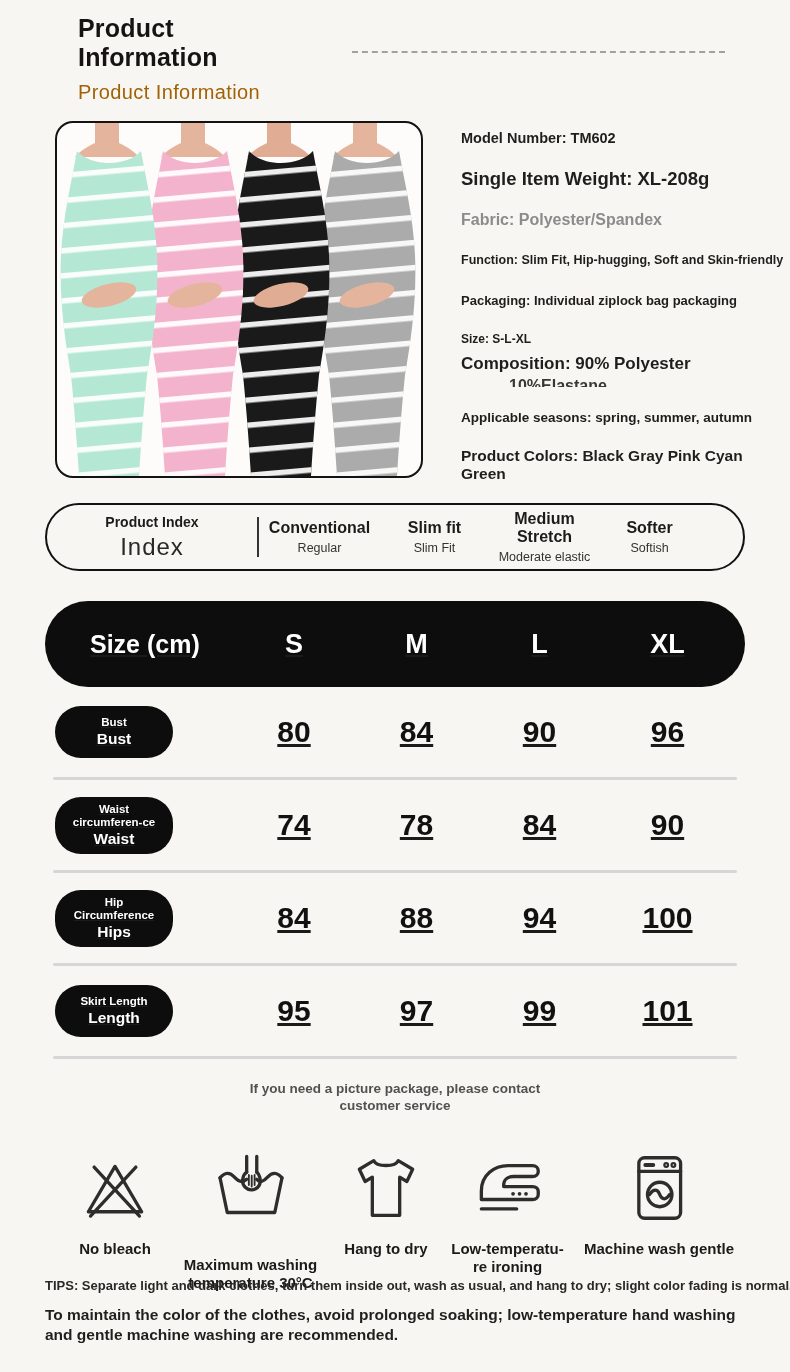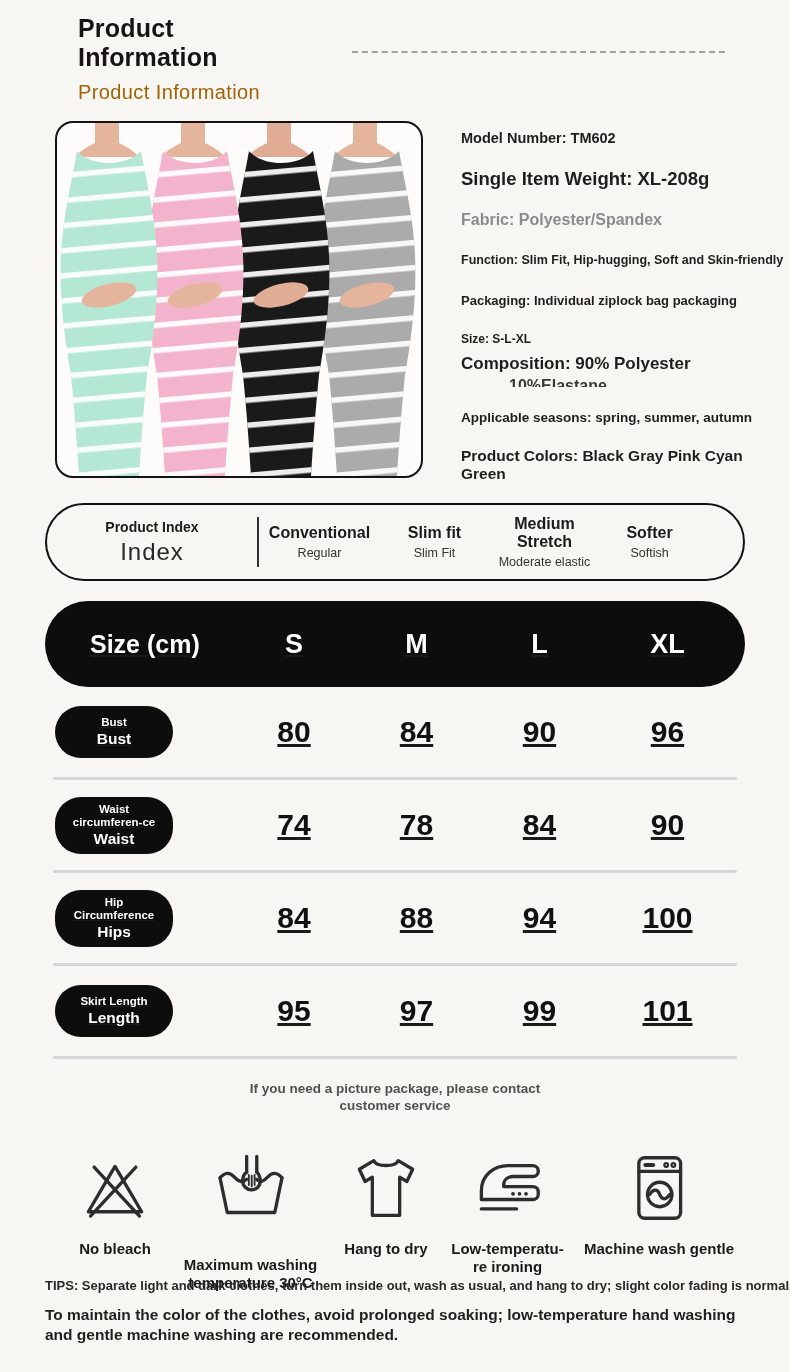--- a/index.html
+++ b/index.html
@@ -33,21 +33,21 @@
   .d-packaging { font-size:13px;  font-weight:bold; margin-bottom:24px; }
   .d-size      { font-size:12px;  font-weight:bold; margin-bottom:8px; }
   .d-comp      { font-size:17px;  font-weight:bold; }
   .d-comp2     { font-size:16px; font-weight:bold; color:#3a3836; margin-left:48px;
                  height:13px; line-height:24px; overflow:hidden; }
   .d-seasons   { font-size:13.5px; font-weight:bold; margin-top:23px; margin-bottom:22px; }
   .d-colors    { font-size:15.5px; font-weight:bold; }
 
   
   .index-pill {
-    position:absolute; left:45px; top:503px; width:700px; height:78px;
+    position:absolute; left:45px; top:503px; width:700px; height:68px;
     border:2.5px solid #111; border-radius:40px; background:#f8f6f2;
     display:grid; grid-template-columns:210px 125px 105px 115px 95px 1fr; align-items:center;
   }
   .ip-head { display:flex; flex-direction:column; align-items:center; justify-content:center; gap:3px; }
   .ip-head-top { font-size:14px; font-weight:bold; }
   .ip-head-bot { font-size:24px; font-weight:400; letter-spacing:1px; color:#2a2826; }
   .ip-divider { position:absolute; left:210px; top:12px; bottom:12px; width:2px; background:#333; }
   .ip-col { display:flex; flex-direction:column; align-items:center; justify-content:center; gap:4px; text-align:center; }
   .ip-top { font-size:16px; font-weight:bold; line-height:18px; }
   .ip-bot { font-size:12.5px; font-weight:400; color:#35332f; }

